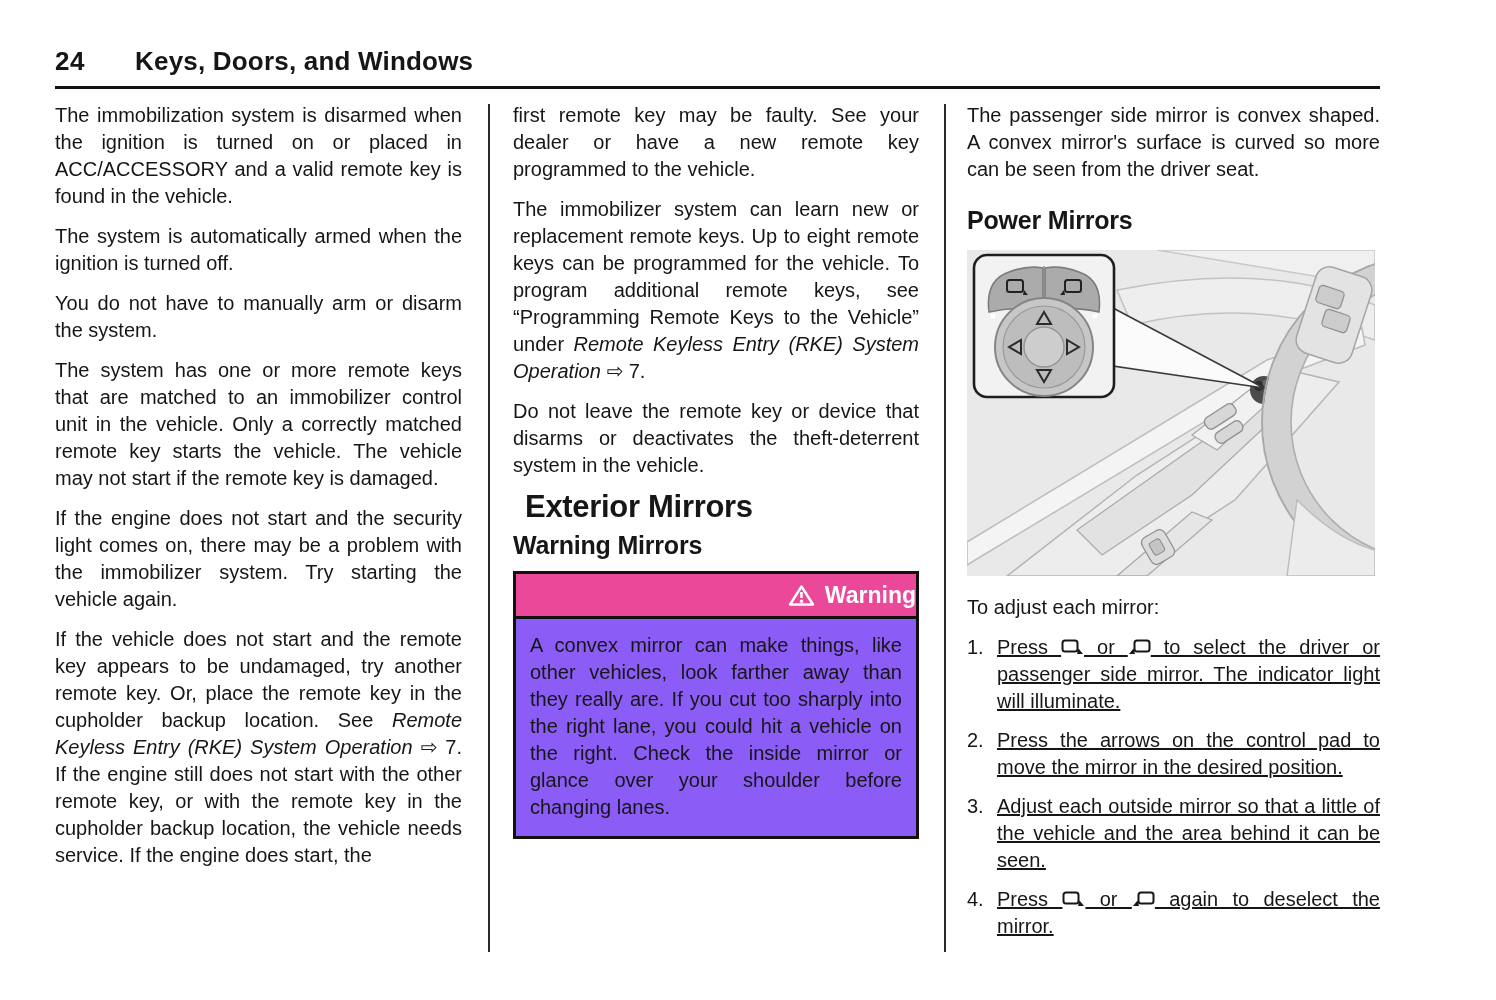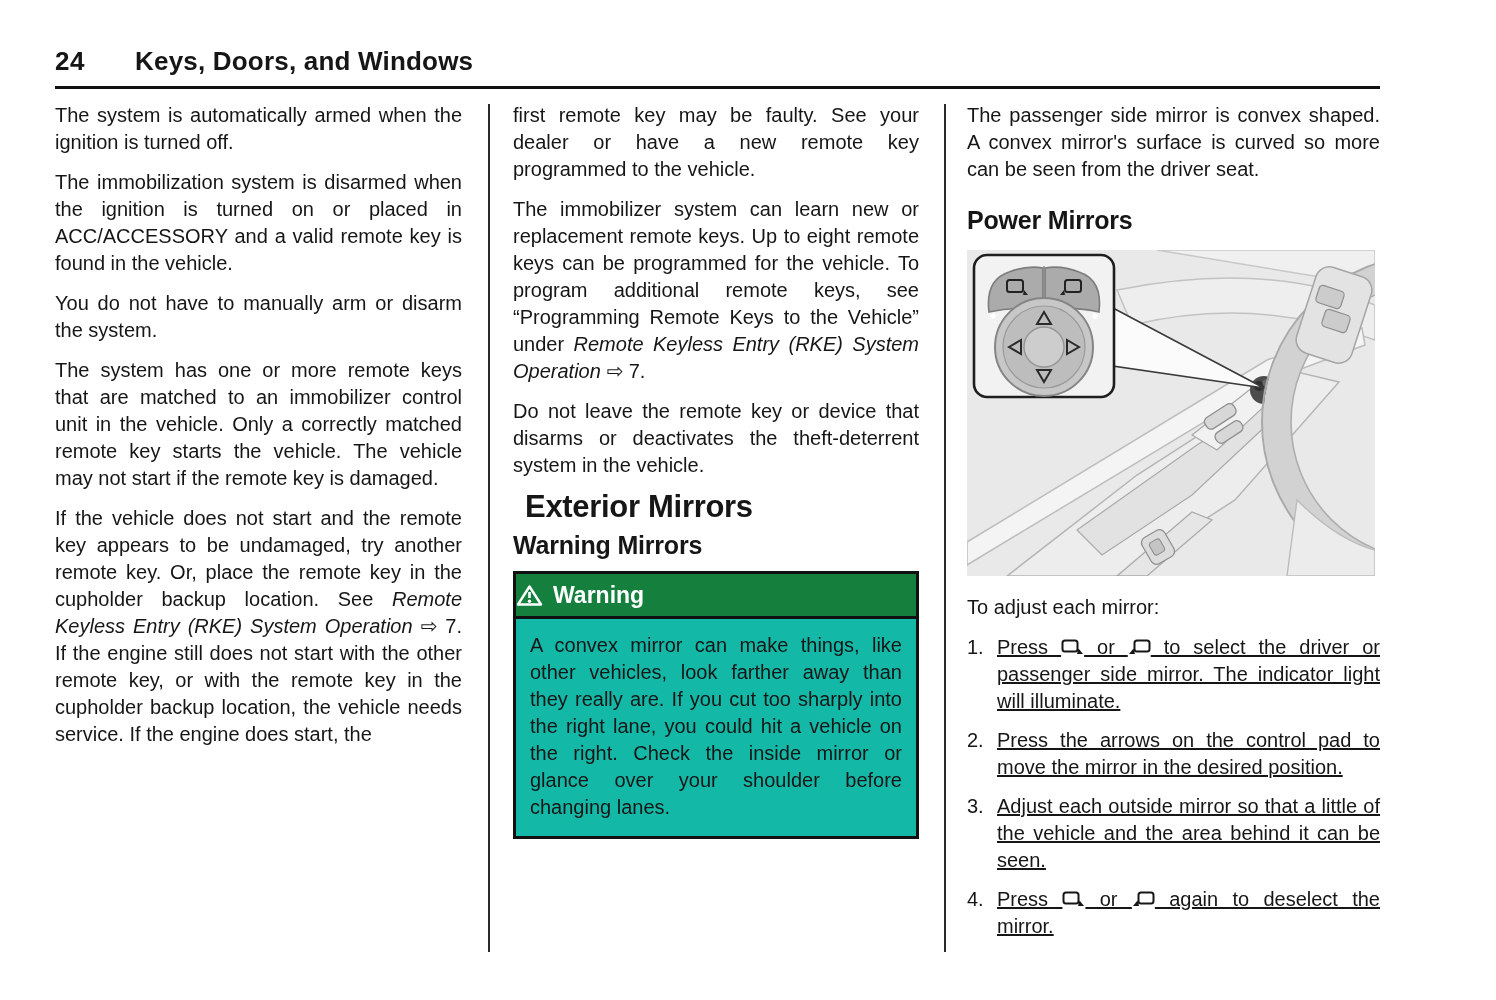--- a/index.html
+++ b/index.html
@@ -25,24 +25,24 @@
   .sp-c{width:25px;flex:none;} .sp-d{width:21px;flex:none;}
 
   .para { text-align:justify; margin-bottom:13px; }
   .para i { font-style:italic; }
 
   h2.sect { font-size:31px; font-weight:bold; letter-spacing:-.3px; margin:14px 12px 12px; }
   h3.subsect { font-size:25px; font-weight:bold; letter-spacing:-.2px; margin:8px 0 12px; }
 
   
   .warnbox { border:3px solid #111; margin-top:6px; }
-  .warnbox .whead { background:#15803d; color:#fff; font-weight:bold; font-size:23px;
-                    display:flex; align-items:center; justify-content:flex-start; gap:10px;
+  .warnbox .whead { background:#ec4899; color:#fff; font-weight:bold; font-size:23px;
+                    display:flex; align-items:center; justify-content:flex-end; gap:10px;
                     height:45px; border-bottom:3px solid #111; }
-  .warnbox .wbody { padding:13px 14px 15px; text-align:justify; background:#14b8a6; }
+  .warnbox .wbody { padding:13px 14px 15px; text-align:justify; background:#8b5cf6; }
 
   
   figure.fig { width:408px; height:326px; margin:16px 0 18px; }
   figure.fig svg { display:block; }
 
   
   .adjust-intro { margin:0 0 13px; }
   .step { display:flex; margin-bottom:12px; }
   .step .num { width:30px; flex:none; }
   .step .stext { flex:1; text-align:justify;text-decoration:underline; }
@@ -57,24 +57,25 @@
   <header class="hdr">
     <span class="pagenum">24</span>
     <h1>Keys, Doors, and Windows</h1>
   </header>
   <div class="hdr-rule"></div>
 
   <main class="cols">
 
     <section class="col col1">
       <div>
+          <p class="para"><span>The immobilization system is disarmed when the ignition is turned on or placed in ACC/ACCESSORY and a valid remote key is found in the vehicle.</span></p>
           <p class="para"><span>The system is automatically armed when the ignition is turned off.</span></p>
-          <p class="para"><span>The immobilization system is disarmed when the ignition is turned on or placed in ACC/ACCESSORY and a valid remote key is found in the vehicle.</span></p>
           <p class="para"><span>You do not have to manually arm or disarm the system.</span></p>
           <p class="para"><span>The system has one or more remote keys that are matched to an immobilizer control unit in the vehicle. Only a correctly matched remote key starts the vehicle. The vehicle may not start if the remote key is damaged.</span></p>
+          <p class="para"><span>If the engine does not start and the security light comes on, there may be a problem with the immobilizer system. Try starting the vehicle again.</span></p>
           <p class="para"><span>If the vehicle does not start and the remote key appears to be undamaged, try another remote key. Or, place the remote key in the cupholder backup location. See </span><i>Remote Keyless Entry (RKE) System Operation</i><span> ⇨ 7. If the engine still does not start with the other remote key, or with the remote key in the cupholder backup location, the vehicle needs service. If the engine does start, the</span></p>
         </div>
     </section>
 
     <div class="sp-a"></div>
     <div class="vdiv"></div>
     <div class="sp-b"></div>
 
     <section class="col col2">
       <div>

